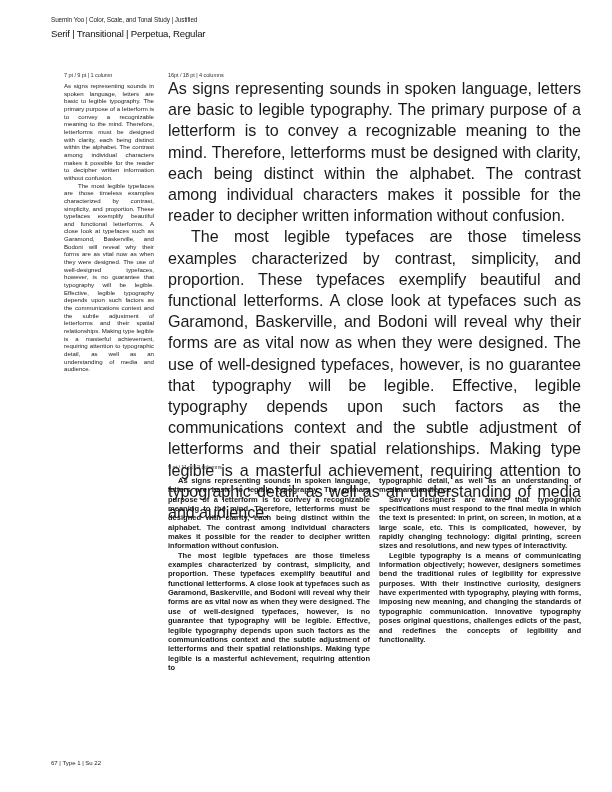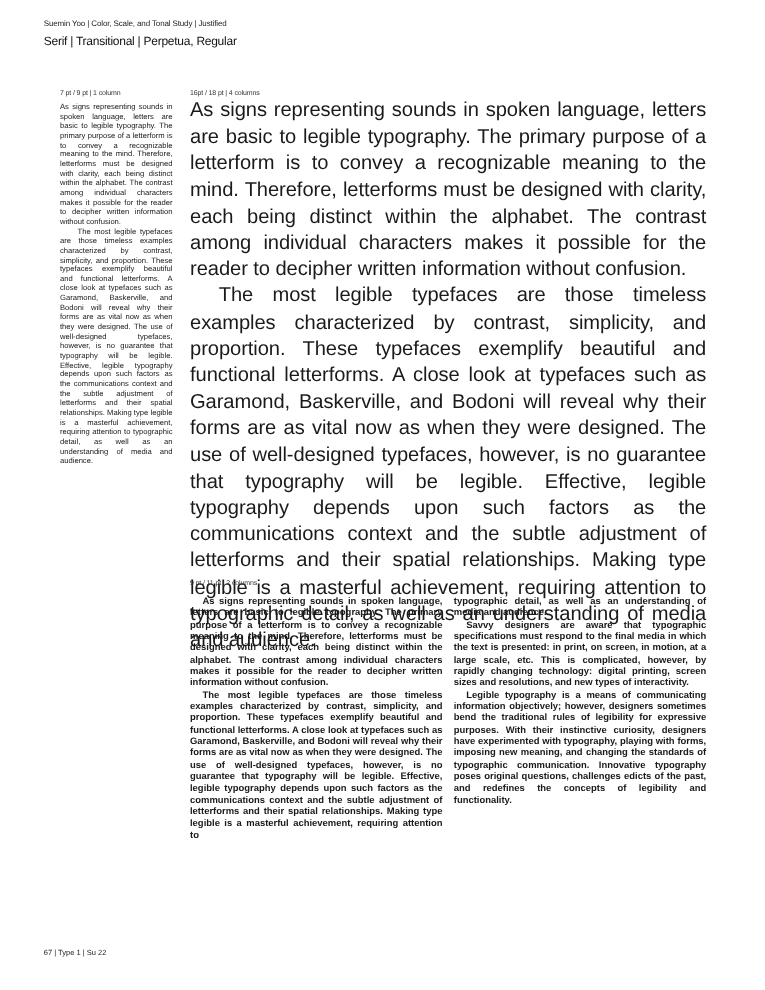--- a/index.html
+++ b/index.html
@@ -1,19 +1,19 @@
 <!DOCTYPE html>
 <html><head>
 <meta charset="utf-8">
 <style>
   html, body { margin: 0; padding: 0; background: #ffffff; }
   body { width: 612px; height: 792px; position: relative; overflow: hidden; color: #1a1a1a; }
   .sans { font-family: "Liberation Sans", "DejaVu Sans", sans-serif; }
   .serif { font-family: Liberation Sans, sans-serif; }
-  .abs { position: absolute; }
+  .abs { position: absolute; margin-left: 16px; }
   .hdr1 { left: 35px; top: 16px; font-size: 6.4px; letter-spacing: -0.1px; color: #222; white-space: nowrap; }
   .hdr2 { left: 35px; top: 28px; font-size: 9.6px; letter-spacing: -0.2px; color: #111; white-space: nowrap; }
   .label { font-size: 5.6px; color: #333; white-space: nowrap; letter-spacing: -0.1px; }
   .p7 { left: 48px; top: 82px; width: 90px; font-size: 6.1px; line-height: 7.65px; text-align: justify; hyphens: auto; }
   .p7 p { margin: 0; }
   .p7 p + p { text-indent: 14px; }
   .p16 { left: 152px; top: 78px; width: 413px; font-size: 16.1px; line-height: 21.2px; text-align: justify; hyphens: auto; letter-spacing: -0.05px; }
   .p16 p { margin: 0; }
   .p16 p + p { text-indent: 23px; }
   .p9col { top: 476px; width: 202px; font-size: 7.55px; line-height: 9.35px; text-align: justify; hyphens: auto; font-weight: bold; }

